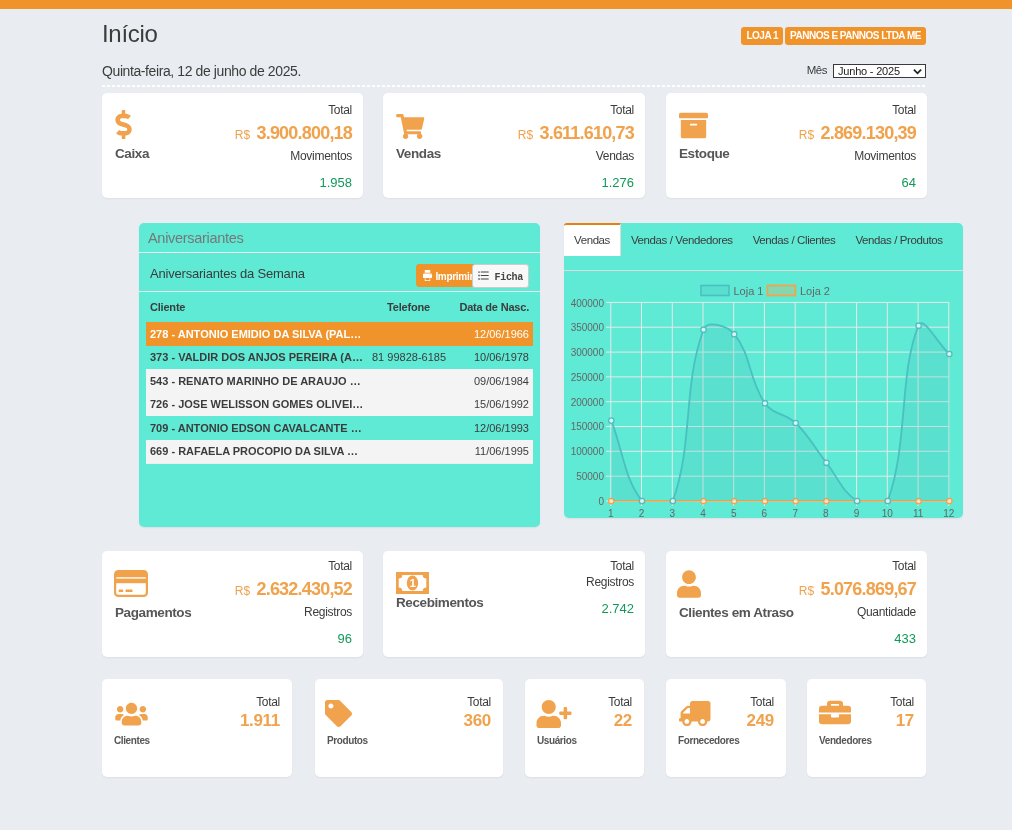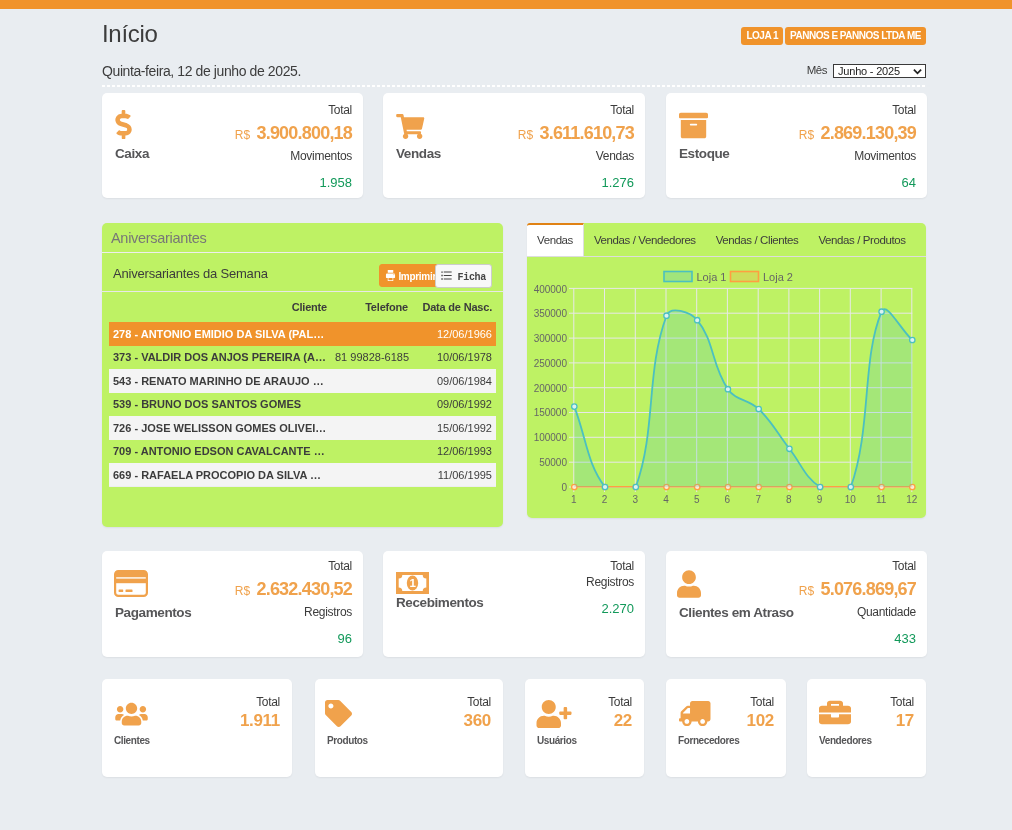--- a/index.html
+++ b/index.html
@@ -27,40 +27,40 @@
 .r .val .rs { font-size:12px; font-weight:400; color:#f0a24c; letter-spacing:0; margin-right:3px; }
 .r .t2 { font-size:12px; color:#3c3c3c; line-height:16px; margin-top:0; letter-spacing:-0.3px; }
 .r .grn { font-size:13px; color:#12995a; line-height:17px; margin-top:10px; }
 
 .smallcard { height:98px; }
 .smallcard .icon { position:absolute; left:12px; top:17px; color:#f0a24c; }
 .smallcard .t1 { position:absolute; right:12px; top:16px; font-size:12px; color:#3c3c3c; letter-spacing:-0.3px; }
 .smallcard .val { position:absolute; right:12px; top:32px; font-size:17px; font-weight:700; color:#f0a24c; letter-spacing:-0.3px; }
 .smallcard .lbl { position:absolute; left:12px; top:56px; font-size:10px; font-weight:700; color:#565658; letter-spacing:-0.4px; }
 
-.panel { position:absolute; background:#bef264; border-radius:5px; box-shadow:0 1px 2px rgba(0,0,0,0.06); }
+.panel { position:absolute; background:#5eead4; border-radius:5px; box-shadow:0 1px 2px rgba(0,0,0,0.06);margin-left:37px; }
 .aniv-head { font-size:14.5px; line-height:16px; color:#777; padding:7px 12px 6px 9px; border-bottom:1px solid #eee; letter-spacing:-0.3px; }
 .aniv-sub { position:relative; height:38px; }
 .aniv-subtxt { font-size:13px; color:#3c3c3c; position:absolute; left:11px; top:13px; letter-spacing:-0.2px; }
 .pbtn { display:inline-block; position:absolute; top:11px; font-size:10px; font-weight:700; padding:5px 5px 4px; border-radius:3px; letter-spacing:-0.3px; line-height:11px; }
 .pbtn svg { vertical-align:-1px; }
 .pbtn-o { right:61px; background:#f0932b; color:#fff; border:1px solid #f0932b; }
 .pbtn-g { right:11px; background:#f8f8f8; color:#444; border:1px solid #ccc;font-family:Liberation Mono, monospace; }
 .atab { width:387px; margin-left:7px; border-collapse:collapse; font-size:11px; table-layout:fixed; }
 .tline { border-top:1px solid #e8e8e8; }
 .atab td { padding:0 4px; height:23.5px; vertical-align:middle; white-space:nowrap; overflow:hidden; }
 .atab .c1 { width:222px; font-weight:700; color:#3c3c3c; text-overflow:ellipsis; }
 .atab .c2 { width:81px; text-align:center; color:#3c3c3c; }
 .atab .c3 { width:84px; text-align:right; color:#3c3c3c; }
-.atab .th td { font-weight:700; font-size:11px; color:#3c3c3c; height:30px; letter-spacing:-0.2px;text-align:right; }
+.atab .th td { font-weight:700; font-size:11px; color:#3c3c3c; height:30px; letter-spacing:-0.2px; }
 .atab tr.hl td { background:#f0932b; color:#fff; }
 .atab tr.st td { background:#f4f4f4; }
 .atab tr:last-child td { border-bottom:1px solid #eee; }
 
-.tabs { height:34px; border-bottom:1px solid #ddd; position:relative; white-space:nowrap; }
+.tabs { height:48px; border-bottom:1px solid #ddd; position:relative; white-space:nowrap; }
 .tab { display:inline-block; height:33px; line-height:34px; padding:0 10px; font-size:11.5px; color:#3c3c3c; letter-spacing:-0.4px; }
 .tab.active { border-top:2px solid #e08214; border-right:1px solid #ddd; line-height:31px; background:#fff; border-radius:3px 0 0 0; }
 </style>
 </head>
 <body>
 <div class="topbar"></div>
 <h1 class="title" style="left:102px;">Início</h1>
 <div class="btns" style="right:86px; top:25px; position:absolute;">
   <span class="btn-o">LOJA 1</span><span class="btn-o">PANNOS E PANNOS LTDA ME</span>
 </div>
@@ -137,25 +137,20 @@
         </tr>
     <tr>
           <td class="c1">373 - VALDIR DOS ANJOS PEREIRA (ANTIGO)</td>
           <td class="c2">81 99828-6185</td>
           <td class="c3">10/06/1978</td>
         </tr>
     <tr class="st">
           <td class="c1">543 - RENATO MARINHO DE ARAUJO (FILHO)</td>
           <td class="c2"></td>
           <td class="c3">09/06/1984</td>
-        </tr>
-    <tr>
-          <td class="c1">539 - BRUNO DOS SANTOS GOMES</td>
-          <td class="c2"></td>
-          <td class="c3">09/06/1992</td>
         </tr>
     <tr class="st">
           <td class="c1">726 - JOSE WELISSON GOMES OLIVEIRA</td>
           <td class="c2"></td>
           <td class="c3">15/06/1992</td>
         </tr>
     <tr>
           <td class="c1">709 - ANTONIO EDSON CAVALCANTE DOS SANTOS</td>
           <td class="c2"></td>
           <td class="c3">12/06/1993</td>
@@ -297,21 +292,21 @@
           <circle cx="2.7" cy="19" r="3.6"></circle>
           <circle cx="30.3" cy="19" r="3.6"></circle>
           <ellipse cx="16.5" cy="11" rx="5.7" ry="7.5"></ellipse>
         </g>
         <text x="16.6" y="15" font-family="Liberation Sans, sans-serif" font-size="11.5" font-weight="bold" fill="#fff" text-anchor="middle">1</text>
       </svg></div>
   <div class="lbl" style="top:44px;">Recebimentos</div>
   <div class="r">
     <div class="t1">Total</div>
     <div class="t2">Registros</div>
-    <div class="grn">2.270</div>
+    <div class="grn">2.742</div>
   </div>
 </div>
 <div class="card bigcard row2" style="left:666px; top:551px; height:106px;">
   <div class="icon" id="ic-user" style="left:11px; top:19px;"><svg width="24" height="28" viewBox="0 0 448 512" fill="currentColor">
         <path d="M224 256c70.7 0 128-57.3 128-128S294.7 0 224 0 96 57.3 96 128s57.3 128 128 128zm89.6 32h-16.7c-22.2 10.2-46.9 16-72.9 16s-50.6-5.8-72.9-16h-16.7C60.2 288 0 348.2 0 422.4V464c0 26.5 21.5 48 48 48h352c26.5 0 48-21.5 48-48v-41.6c0-74.2-60.2-134.4-134.4-134.4z"></path>
       </svg></div>
   <div class="lbl" style="top:54px;">Clientes em Atraso</div>
   <div class="r">
     <div class="t1">Total</div>
     <div class="val"><span class="rs">R$ </span>5.076.869,67</div>
@@ -344,21 +339,21 @@
   <div class="val">22</div>
   <div class="lbl">Usuários</div>
 </div>
 <div class="card smallcard" style="left:666px; top:679px; width:120px;">
   <div class="icon" id="ic-truck" style="left:13px; top:22px;"><svg width="31.5" height="25.2" viewBox="0 0 640 512">
         <g transform="translate(640,0) scale(-1,1)">
           <path fill="currentColor" d="M624 352h-16V243.9c0-12.7-5.1-24.9-14.1-33.9L494 110.1c-9-9-21.2-14.1-33.9-14.1H416V48c0-26.5-21.5-48-48-48H48C21.5 0 0 21.5 0 48v320c0 26.5 21.5 48 48 48h16c0 53 43 96 96 96s96-43 96-96h128c0 53 43 96 96 96s96-43 96-96h48c8.8 0 16-7.2 16-16v-32c0-8.8-7.2-16-16-16zM160 464c-26.5 0-48-21.5-48-48s21.5-48 48-48 48 21.5 48 48-21.5 48-48 48zm320 0c-26.5 0-48-21.5-48-48s21.5-48 48-48 48 21.5 48 48-21.5 48-48 48zm80-208H416V144h44.1l99.9 99.9V256z"></path>
         </g>
       </svg></div>
   <div class="t1">Total</div>
-  <div class="val">102</div>
+  <div class="val">249</div>
   <div class="lbl">Fornecedores</div>
 </div>
 <div class="card smallcard" style="left:807px; top:679px; width:119px;">
   <div class="icon" id="ic-case" style="left:12px; top:20px;"><svg width="32" height="27" viewBox="0 0 512 512" fill="currentColor" preserveAspectRatio="none">
         <path d="M320 336c0 8.84-7.16 16-16 16h-96c-8.84 0-16-7.16-16-16v-48H0v144c0 25.6 22.4 48 48 48h416c25.6 0 48-22.4 48-48V288H320v48zm144-208h-80V80c0-25.6-22.4-48-48-48H176c-25.6 0-48 22.4-48 48v48H48c-25.6 0-48 22.4-48 48v80h512v-80c0-25.6-22.4-48-48-48zm-144 0H192V96h128v32z"></path>
       </svg></div>
   <div class="t1">Total</div>
   <div class="val">17</div>
   <div class="lbl">Vendedores</div>
 </div>

